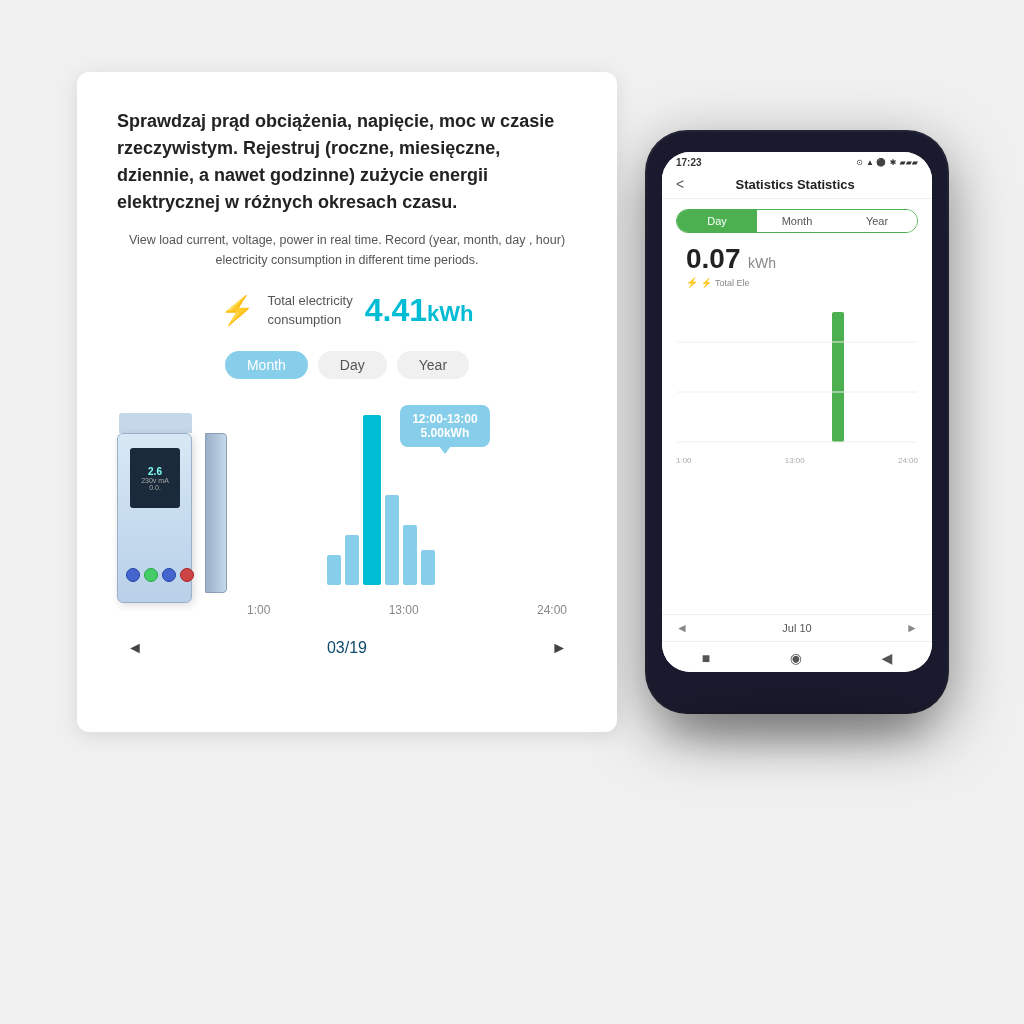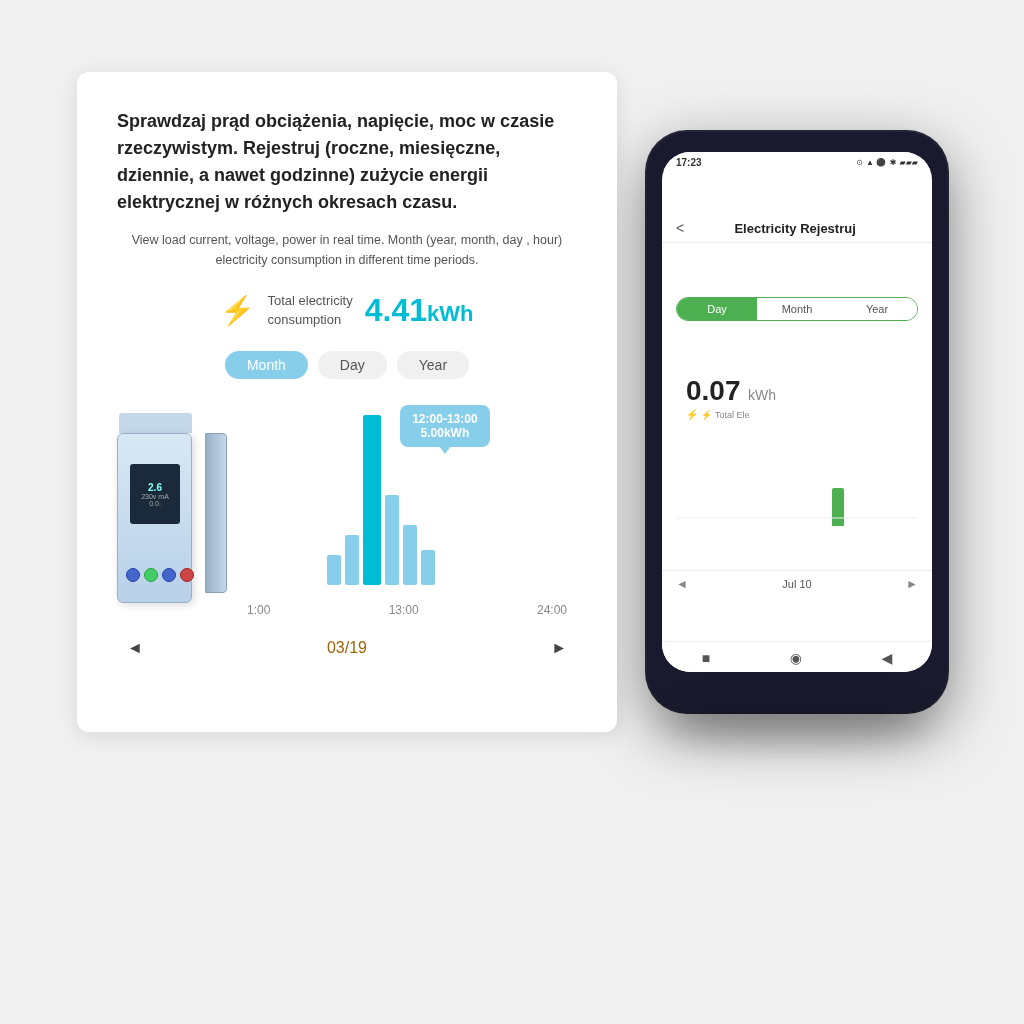--- a/index.html
+++ b/index.html
@@ -178,21 +178,21 @@
     .nav-arrow {
       font-size: 16px;
       color: #444;
       cursor: pointer;
       background: none;
       border: none;
     }
 
     .nav-date {
       font-size: 16px;
-      color: #a16207;
+      color: #0c4a6e;
       font-weight: 500;
     }
 
     
     .phone-container {
       position: relative;
       width: 300px;
       height: 580px;
       margin-top: 60px;
     }
@@ -212,21 +212,20 @@
 
     .phone-screen {
       width: 270px;
       height: 520px;
       background: #fff;
       border-radius: 28px;
       margin-top: 20px;
       overflow: hidden;
       display: flex;
       flex-direction: column;
-      gap: 44px;
     }
 
     
     .status-bar {
       background: #fff;
       padding: 5px 14px 2px;
       display: flex;
       justify-content: space-between;
       align-items: center;
       font-size: 9px;
@@ -402,21 +401,21 @@
       left: 2px;
       border-radius: 3px 3px 0 0;
     }
 
     .device-screen {
       width: 50px;
       height: 60px;
       background: #1a2a3a;
       border-radius: 3px;
       position: absolute;
-      top: 30px;
+      top: 14px;
       left: 12px;
       display: flex;
       flex-direction: column;
       align-items: center;
       justify-content: center;
       padding: 4px;
     }
 
     .device-screen-val {
       color: #7efff5;
@@ -462,21 +461,21 @@
   </style>
 </head>
 <body>
 
 <div class="main-container">
 
   <div class="white-card">
 
     <p class="card-title-pl">Sprawdzaj prąd obciążenia, napięcie, moc w czasie rzeczywistym. Rejestruj (roczne, miesięczne, dziennie, a nawet godzinne) zużycie energii elektrycznej w różnych okresach czasu.</p>
 
-    <p class="card-subtitle-en">View load current, voltage, power in real time. Month (year, month, day , hour) electricity consumption in different time periods.</p>
+    <p class="card-subtitle-en">View load current, voltage, power in real time. Record (year, month, day , hour) electricity consumption in different time periods.</p>
 
     <div class="total-consumption-row">
       <span class="lightning-icon-big">⚡</span>
       <span class="consumption-label">Total electricity<br>consumption</span>
       <span class="consumption-value">
         <span>4.41</span><span class="consumption-unit">kWh</span>
       </span>
     </div>
 
     <div class="chart-section">
@@ -552,21 +551,21 @@
             <span>⊙</span>
             <span>▲</span>
             <span>⚫</span>
             <span>✱</span>
             <span>▰▰▰</span>
           </div>
         </div>
 
         <div class="app-header">
           <span class="back-arrow">&lt;</span>
-          <span class="app-title">Electricity Rejestruj</span>
+          <span class="app-title">Statistics Statistics</span>
         </div>
 
         <div class="segment-tabs">
           <span class="seg-tab active-green">Day</span>
           <span class="seg-tab inactive-seg">Month</span>
           <span class="seg-tab inactive-seg">Year</span>
         </div>
 
         <div class="reading-area">
           <span class="reading-value">0.07</span>

